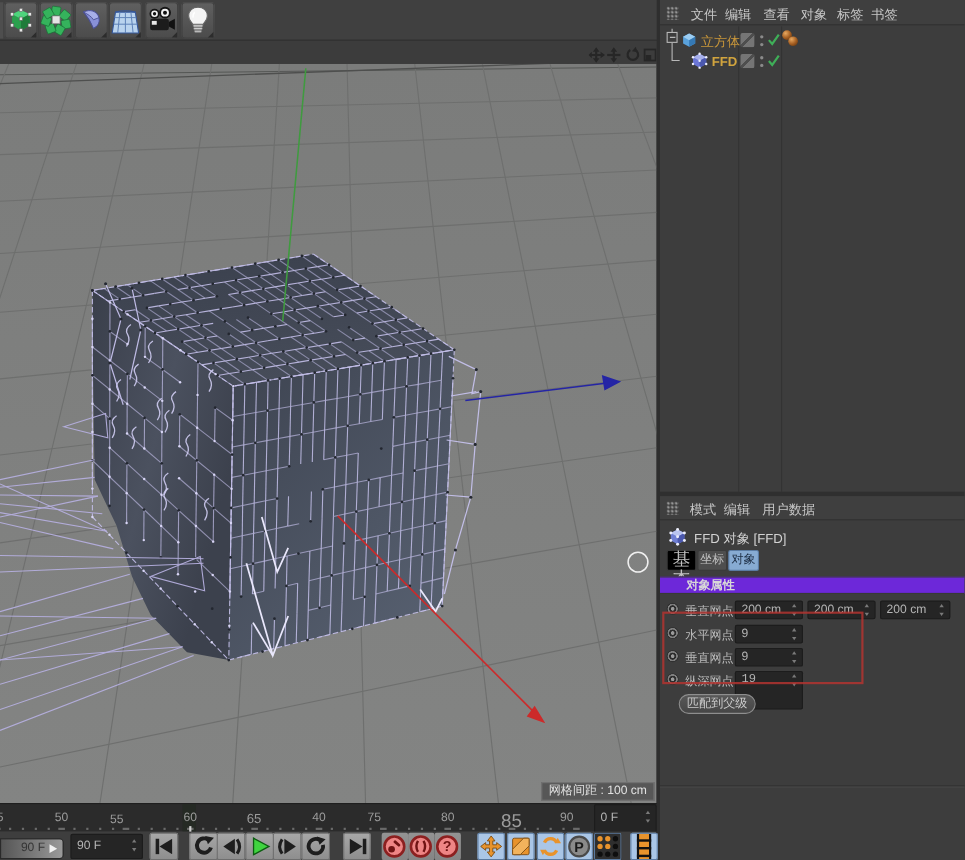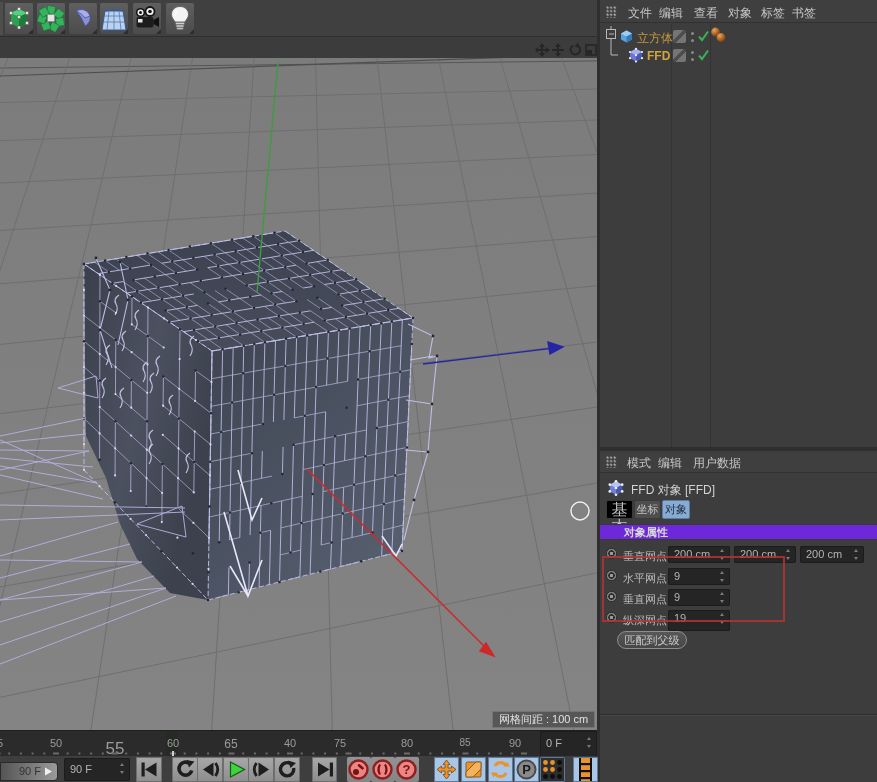--- a/index.html
+++ b/index.html
@@ -1271,39 +1271,39 @@
 <div class="inbox" style="left:734px;top:546px;width:62px;height:17px;">200 cm<span class="spin"></span></div>
 <div class="inbox" style="left:800px;top:546px;width:64px;height:17px;">200 cm<span class="spin"></span></div>
 <span class="radio" style="left:606px;top:570px;"></span>
 <span class="lbl" style="left:623px;top:570px;">水平网点</span>
 <div class="inbox" style="left:668px;top:568px;width:62px;height:17px;">9<span class="spin"></span></div>
 <span class="radio" style="left:606px;top:591px;"></span>
 <span class="lbl" style="left:623px;top:591px;">垂直网点</span>
 <div class="inbox" style="left:668px;top:589px;width:62px;height:17px;">9<span class="spin"></span></div>
 <span class="radio" style="left:606px;top:612px;"></span>
 <span class="lbl" style="left:623px;top:612px;">纵深网点</span>
-<div class="inbox" style="left:668px;top:610px;width:62px;height:21px;">19<span class="spin"></span></div>
+<div class="inbox" style="left:668px;top:610px;width:62px;height:35px;font-family:Liberation Mono, monospace;">19<span class="spin"></span></div>
 
 <div class="abs" style="left:602px;top:556px;width:183px;height:66px;border:2px solid rgba(178,52,48,0.85);"></div>
 
 <div class="abs" style="left:617px;top:631px;width:70px;height:18px;border-radius:9px;background:linear-gradient(#585858,#464646);border:1px solid #8e8e8e;color:#cccccc;font-size:11px;line-height:16px;text-align:center;">匹配到父级</div>
 
 <div class="abs" style="left:600px;top:714px;width:277px;height:1px;background:#2f2f2f;"></div>
 <div class="abs" style="left:600px;top:715px;width:277px;height:1px;background:#484848;"></div>
 <div class="abs" style="left:0;top:730px;width:597px;height:26px;background:#2b2b2b;border-top:1px solid #1f1f1f;"></div>
 <div class="abs" style="left:166px;top:731px;width:12px;height:25px;background:#252a24;"></div>
 <div class="abs" style="left:-18px;top:737px;width:30px;text-align:center;color:#9b9b9b;font-size:11px;">45</div>
 <div class="abs" style="left:41px;top:737px;width:30px;text-align:center;color:#9b9b9b;font-size:11px;">50</div>
-<div class="abs" style="left:100px;top:739px;width:30px;text-align:center;color:#9b9b9b;font-size:17px;">55</div>
+<div class="abs" style="left:100px;top:739px;width:30px;text-align:left;color:#9b9b9b;font-size:11px;">55</div>
 <div class="abs" style="left:158px;top:737px;width:30px;text-align:center;color:#9b9b9b;font-size:11px;">60</div>
 <div class="abs" style="left:216px;top:737px;width:30px;text-align:center;color:#9b9b9b;font-size:12px;">65</div>
 <div class="abs" style="left:275px;top:737px;width:30px;text-align:center;color:#9b9b9b;font-size:11px;">40</div>
 <div class="abs" style="left:334px;top:737px;width:30px;color:#9b9b9b;font-size:11px;">75</div>
 <div class="abs" style="left:392px;top:737px;width:30px;text-align:center;color:#9b9b9b;font-size:11px;">80</div>
-<div class="abs" style="left:450px;top:737px;width:30px;text-align:center;color:#9b9b9b;font-size:10px;">85</div>
+<div class="abs" style="left:450px;top:737px;width:30px;text-align:center;color:#9b9b9b;font-size:17px;">85</div>
 <div class="abs" style="left:509px;top:737px;width:30px;color:#9b9b9b;font-size:11px;">90</div>
 <svg class="abs" style="left:0;top:750px;" width="597" height="8" viewBox="0 0 597 8">
     <g fill="#6a6a6a">
       <rect x="-5.5" y="2.5" width="6" height="2"></rect>
       <rect x="8.2" y="2.5" width="2" height="2"></rect>
       <rect x="19.9" y="2.5" width="2" height="2"></rect>
       <rect x="31.6" y="2.5" width="2" height="2"></rect>
       <rect x="43.3" y="2.5" width="2" height="2"></rect>
       <rect x="53.0" y="2.5" width="6" height="2"></rect>
       <rect x="66.7" y="2.5" width="2" height="2"></rect>

